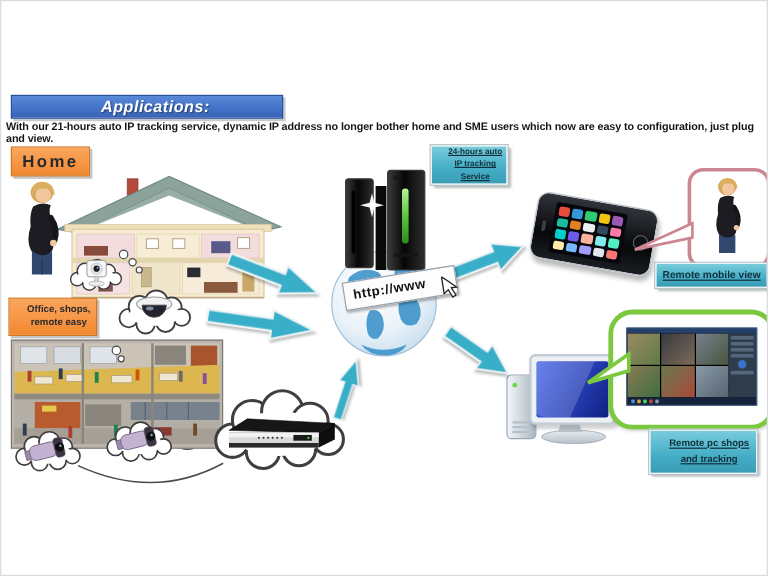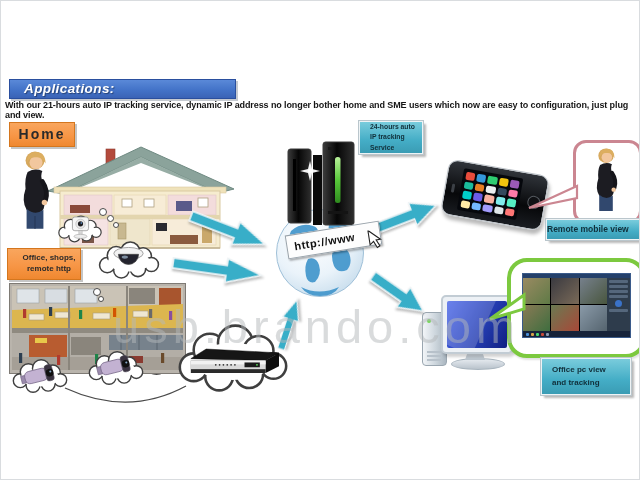--- a/index.html
+++ b/index.html
@@ -5,34 +5,34 @@
   html,body{margin:0;padding:0;background:#fff;}
   .canvas{position:relative;width:640px;height:480px;background:#fff;box-sizing:border-box;
     border:1px solid #d9dcdf;overflow:hidden;font-family:"Liberation Sans",sans-serif;}
   .abs{position:absolute;}
 
   
   .title-bar{left:8px;top:78px;width:211px;height:18px;z-index:6;
     background:linear-gradient(180deg,#5a89d8 0%,var(--title-blue,#4373c8) 55%,#3a63b6 100%);
     border:1px solid #2a4f9e;box-shadow:2px 2px 0 rgba(150,158,172,.55);
     color:#fff;font-style:italic;font-weight:bold;font-size:13.5px;line-height:18px;
-    padding-left:14px;letter-spacing:.4px;text-shadow:1px 1px 1px rgba(0,0,0,.4);}
+    padding-left:14px;letter-spacing:.4px;text-shadow:1px 1px 1px rgba(0,0,0,.4);text-align:center;}
   .description{left:4px;top:99px;width:634px;font-size:9px;font-weight:bold;color:#161616;
     letter-spacing:-.1px;z-index:6;}
 
   
   .orange-label{background:linear-gradient(180deg,#f9a65e 0%,var(--label-orange,#f79646) 55%,#ef8830 100%);
     border:1px solid #d4761e;box-shadow:2px 2px 0 rgba(150,150,150,.55);
     color:#2a2a2a;font-weight:bold;text-align:center;z-index:12;}
   .home-label{left:8px;top:121px;width:64px;height:23px;font-size:14px;line-height:23px;letter-spacing:2px;}
   .office-label{left:6px;top:247px;width:72px;height:30px;font-size:8px;line-height:1.35;
     display:flex;flex-direction:column;justify-content:center;}
   .cyan-label{background:linear-gradient(180deg,#79ccdc 0%,var(--label-cyan,#44adc6) 60%,#3a9cb4 100%);
     border:1px solid #eef3f5;outline:1px solid #bac6cc;box-shadow:2.5px 2.5px 2px rgba(0,0,0,.28);
-    color:#102f3a;font-weight:bold;text-align:left;z-index:12;}
+    color:#102f3a;font-weight:bold;text-align:center;z-index:12;text-decoration:underline;}
   .service-label{left:358px;top:120px;width:62px;height:31px;font-size:6.8px;line-height:1.5;
     display:flex;flex-direction:column;justify-content:center;}
   .local-label{left:237px;top:382px;width:99px;height:17px;font-size:7.5px;line-height:17px;}
   .mobile-label{left:545px;top:218px;width:92px;height:19px;font-size:8.5px;line-height:19px;}
   .pc-label{left:540px;top:357px;width:88px;height:35px;font-size:8px;line-height:1.55;
     display:flex;flex-direction:column;justify-content:center;}
 
   
   .watermark{left:112px;top:298px;font-size:47px;color:#b4b8bb;opacity:.5;letter-spacing:5px;
     z-index:40;pointer-events:none;white-space:nowrap;}
@@ -206,21 +206,21 @@
       <svg viewBox="0 0 36 26" width="33" height="24">
         <ellipse cx="18" cy="8" rx="16" ry="6.5" fill="#f2f2f2" stroke="#9a9a9a" stroke-width="1"></ellipse>
         <path d="M7,9 A11,11 0 0 0 29,9 Z" fill="#23232e" stroke="#444" stroke-width="0.8"></path>
         <ellipse cx="14" cy="12" rx="3.4" ry="1.8" fill="#7e8ea0"></ellipse>
       </svg>
     </div>
   </div>
 
   <div class="abs orange-label office-label">
     <span class="lbl-line">Office, shops,</span>
-    <span class="lbl-line">remote http</span>
+    <span class="lbl-line">remote easy</span>
   </div>
 
   <div class="abs" style="left:8px;top:282px;width:177px;height:91px;z-index:4">
     <svg viewBox="0 0 177 91" width="177" height="91">
       <rect x="0" y="0" width="177" height="91" fill="#b9b4ac" stroke="#7e7a74" stroke-width="2"></rect>
       <rect x="3" y="3" width="171" height="42" fill="#cac3b6"></rect>
       <rect x="8" y="6" width="22" height="14" fill="#dfe4e8" stroke="#9aa0a6" stroke-width="0.6"></rect>
       <rect x="36" y="6" width="22" height="14" fill="#d8dde2" stroke="#9aa0a6" stroke-width="0.6"></rect>
       <rect x="66" y="6" width="22" height="14" fill="#dfe4e8" stroke="#9aa0a6" stroke-width="0.6"></rect>
       <rect x="120" y="5" width="26" height="16" fill="#8a857c"></rect>
@@ -531,19 +531,18 @@
           <b></b>
           <b></b>
           <b></b>
           <b></b>
           <b></b>
         </div>
     </div>
   </div>
 
   <div class="abs cyan-label pc-label">
-    <span class="lbl-line">Office pc view</span>
+    <span class="lbl-line">Remote pc shops</span>
     <span class="lbl-line">and tracking</span>
   </div>
 
-  <div class="abs watermark">usb.brando.com</div>
 
 </div>
 
 </body></html>

